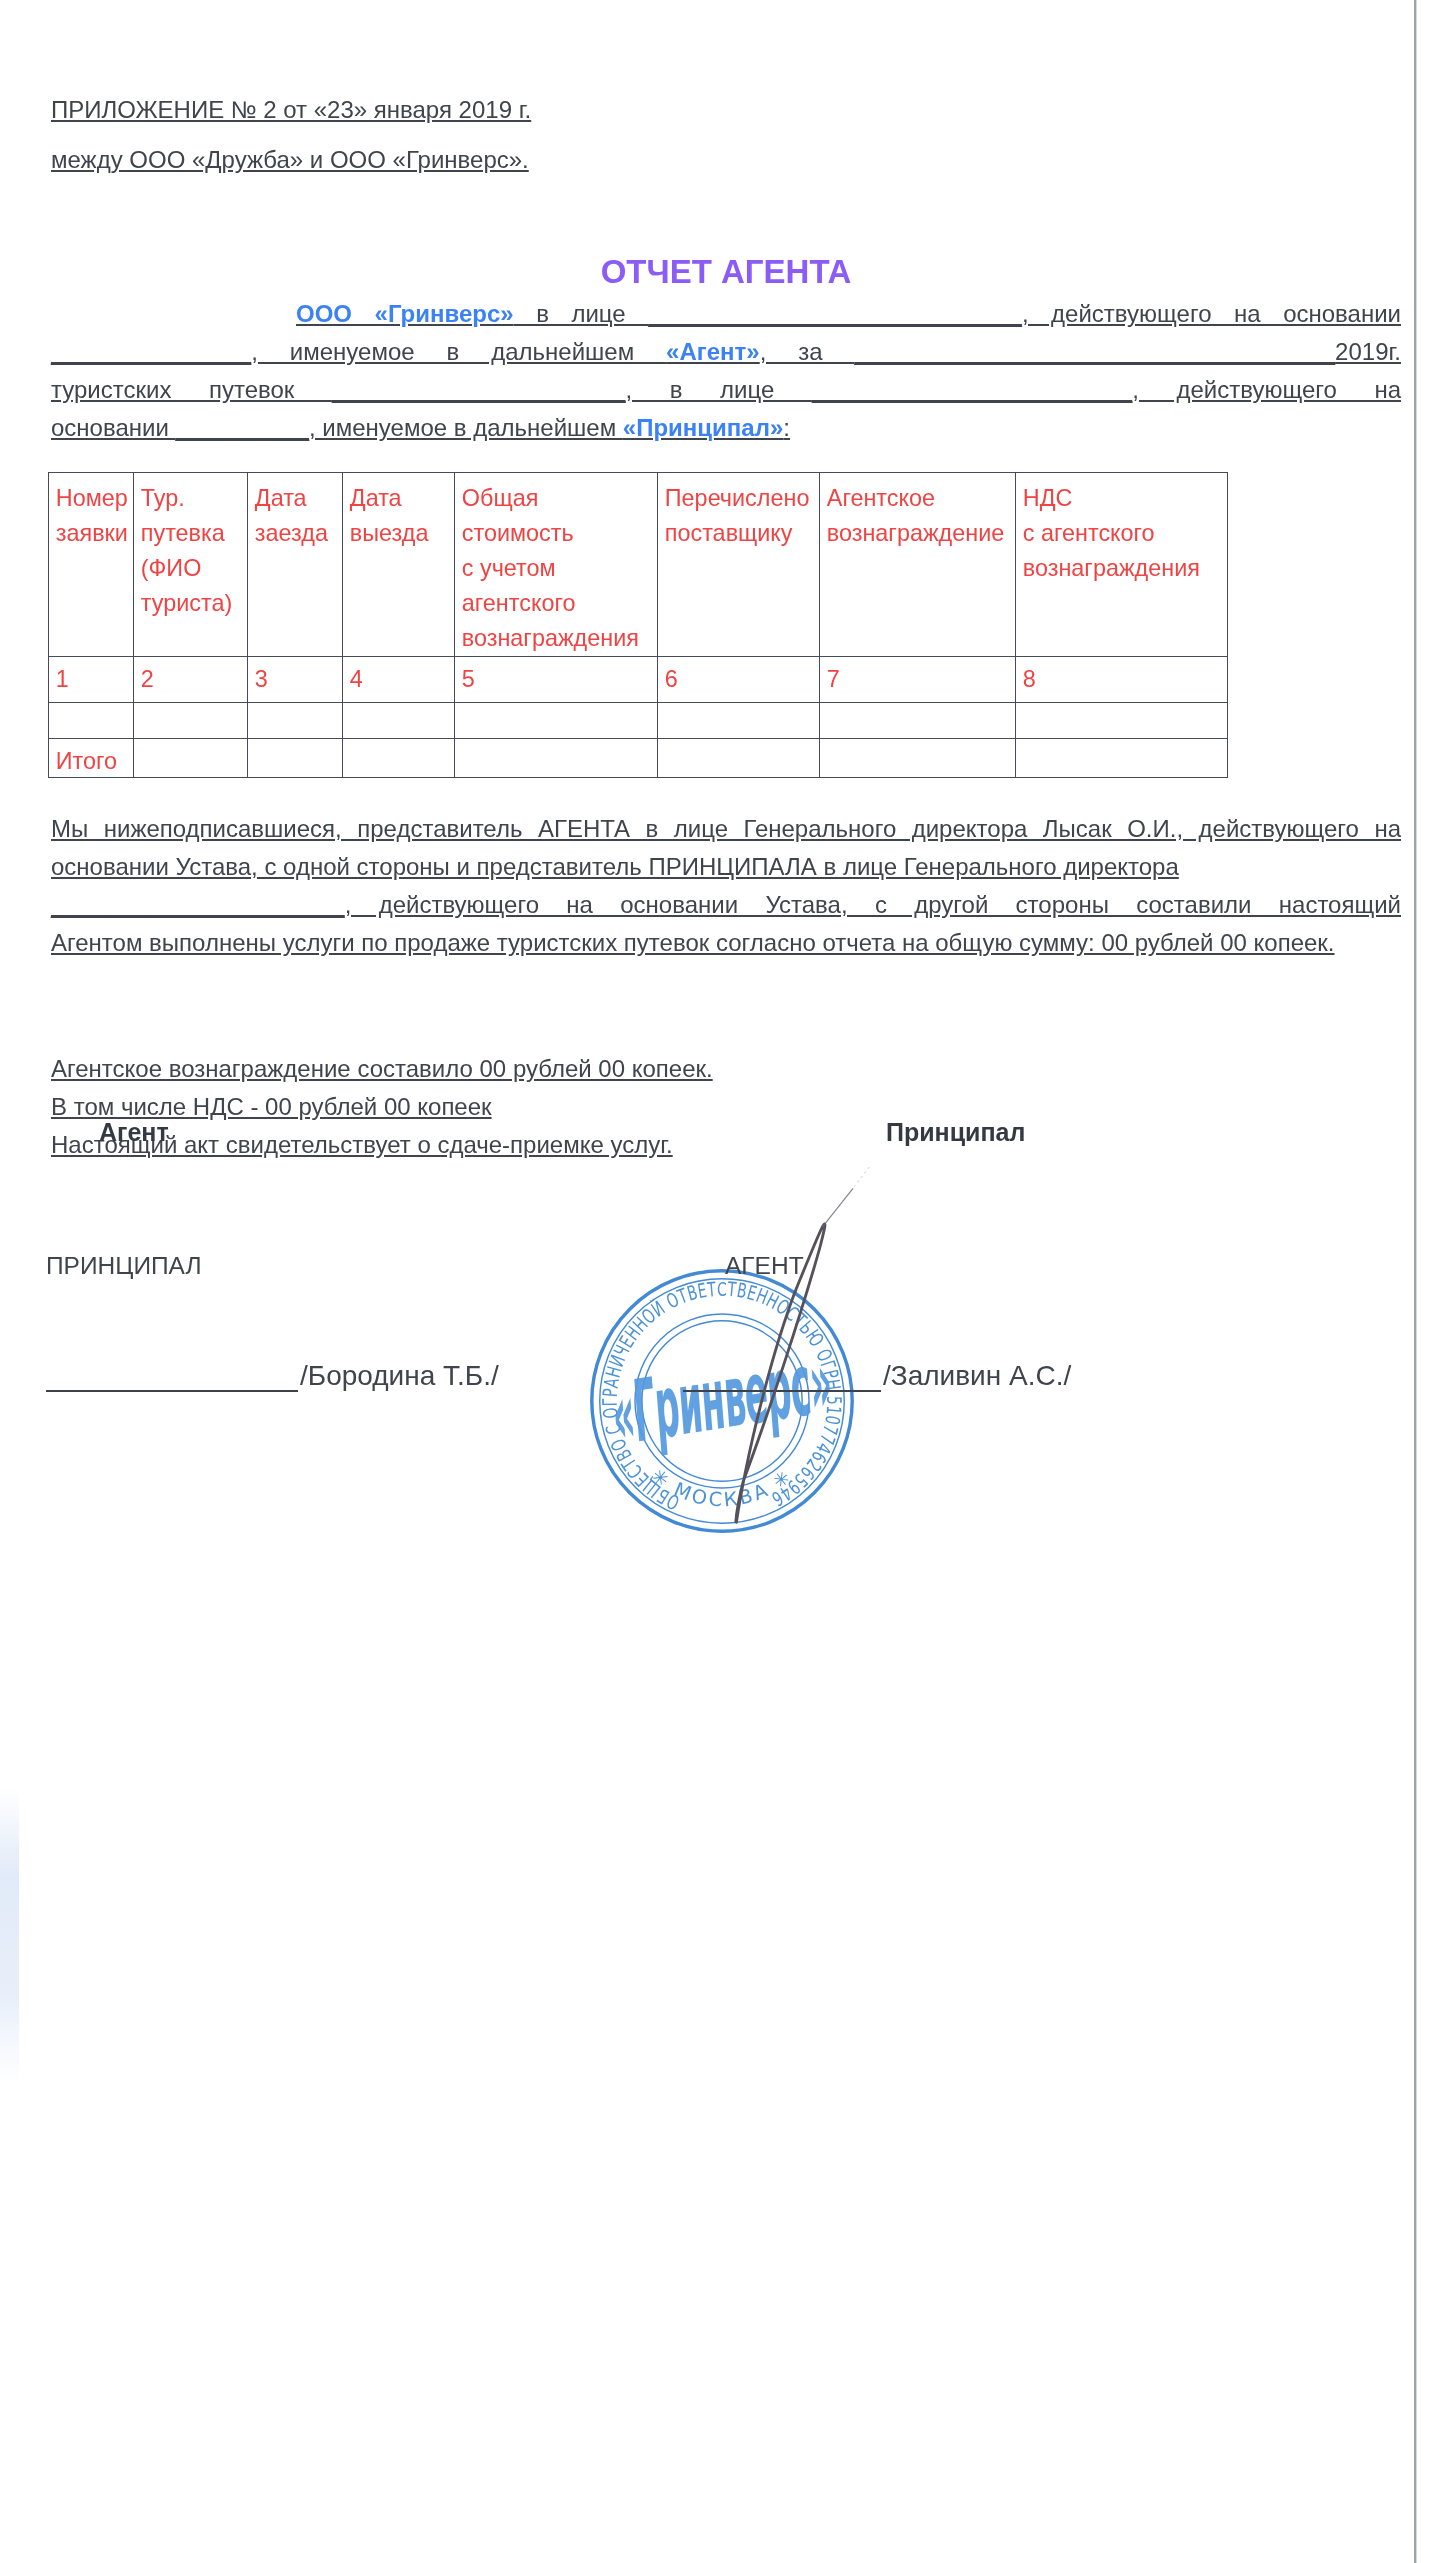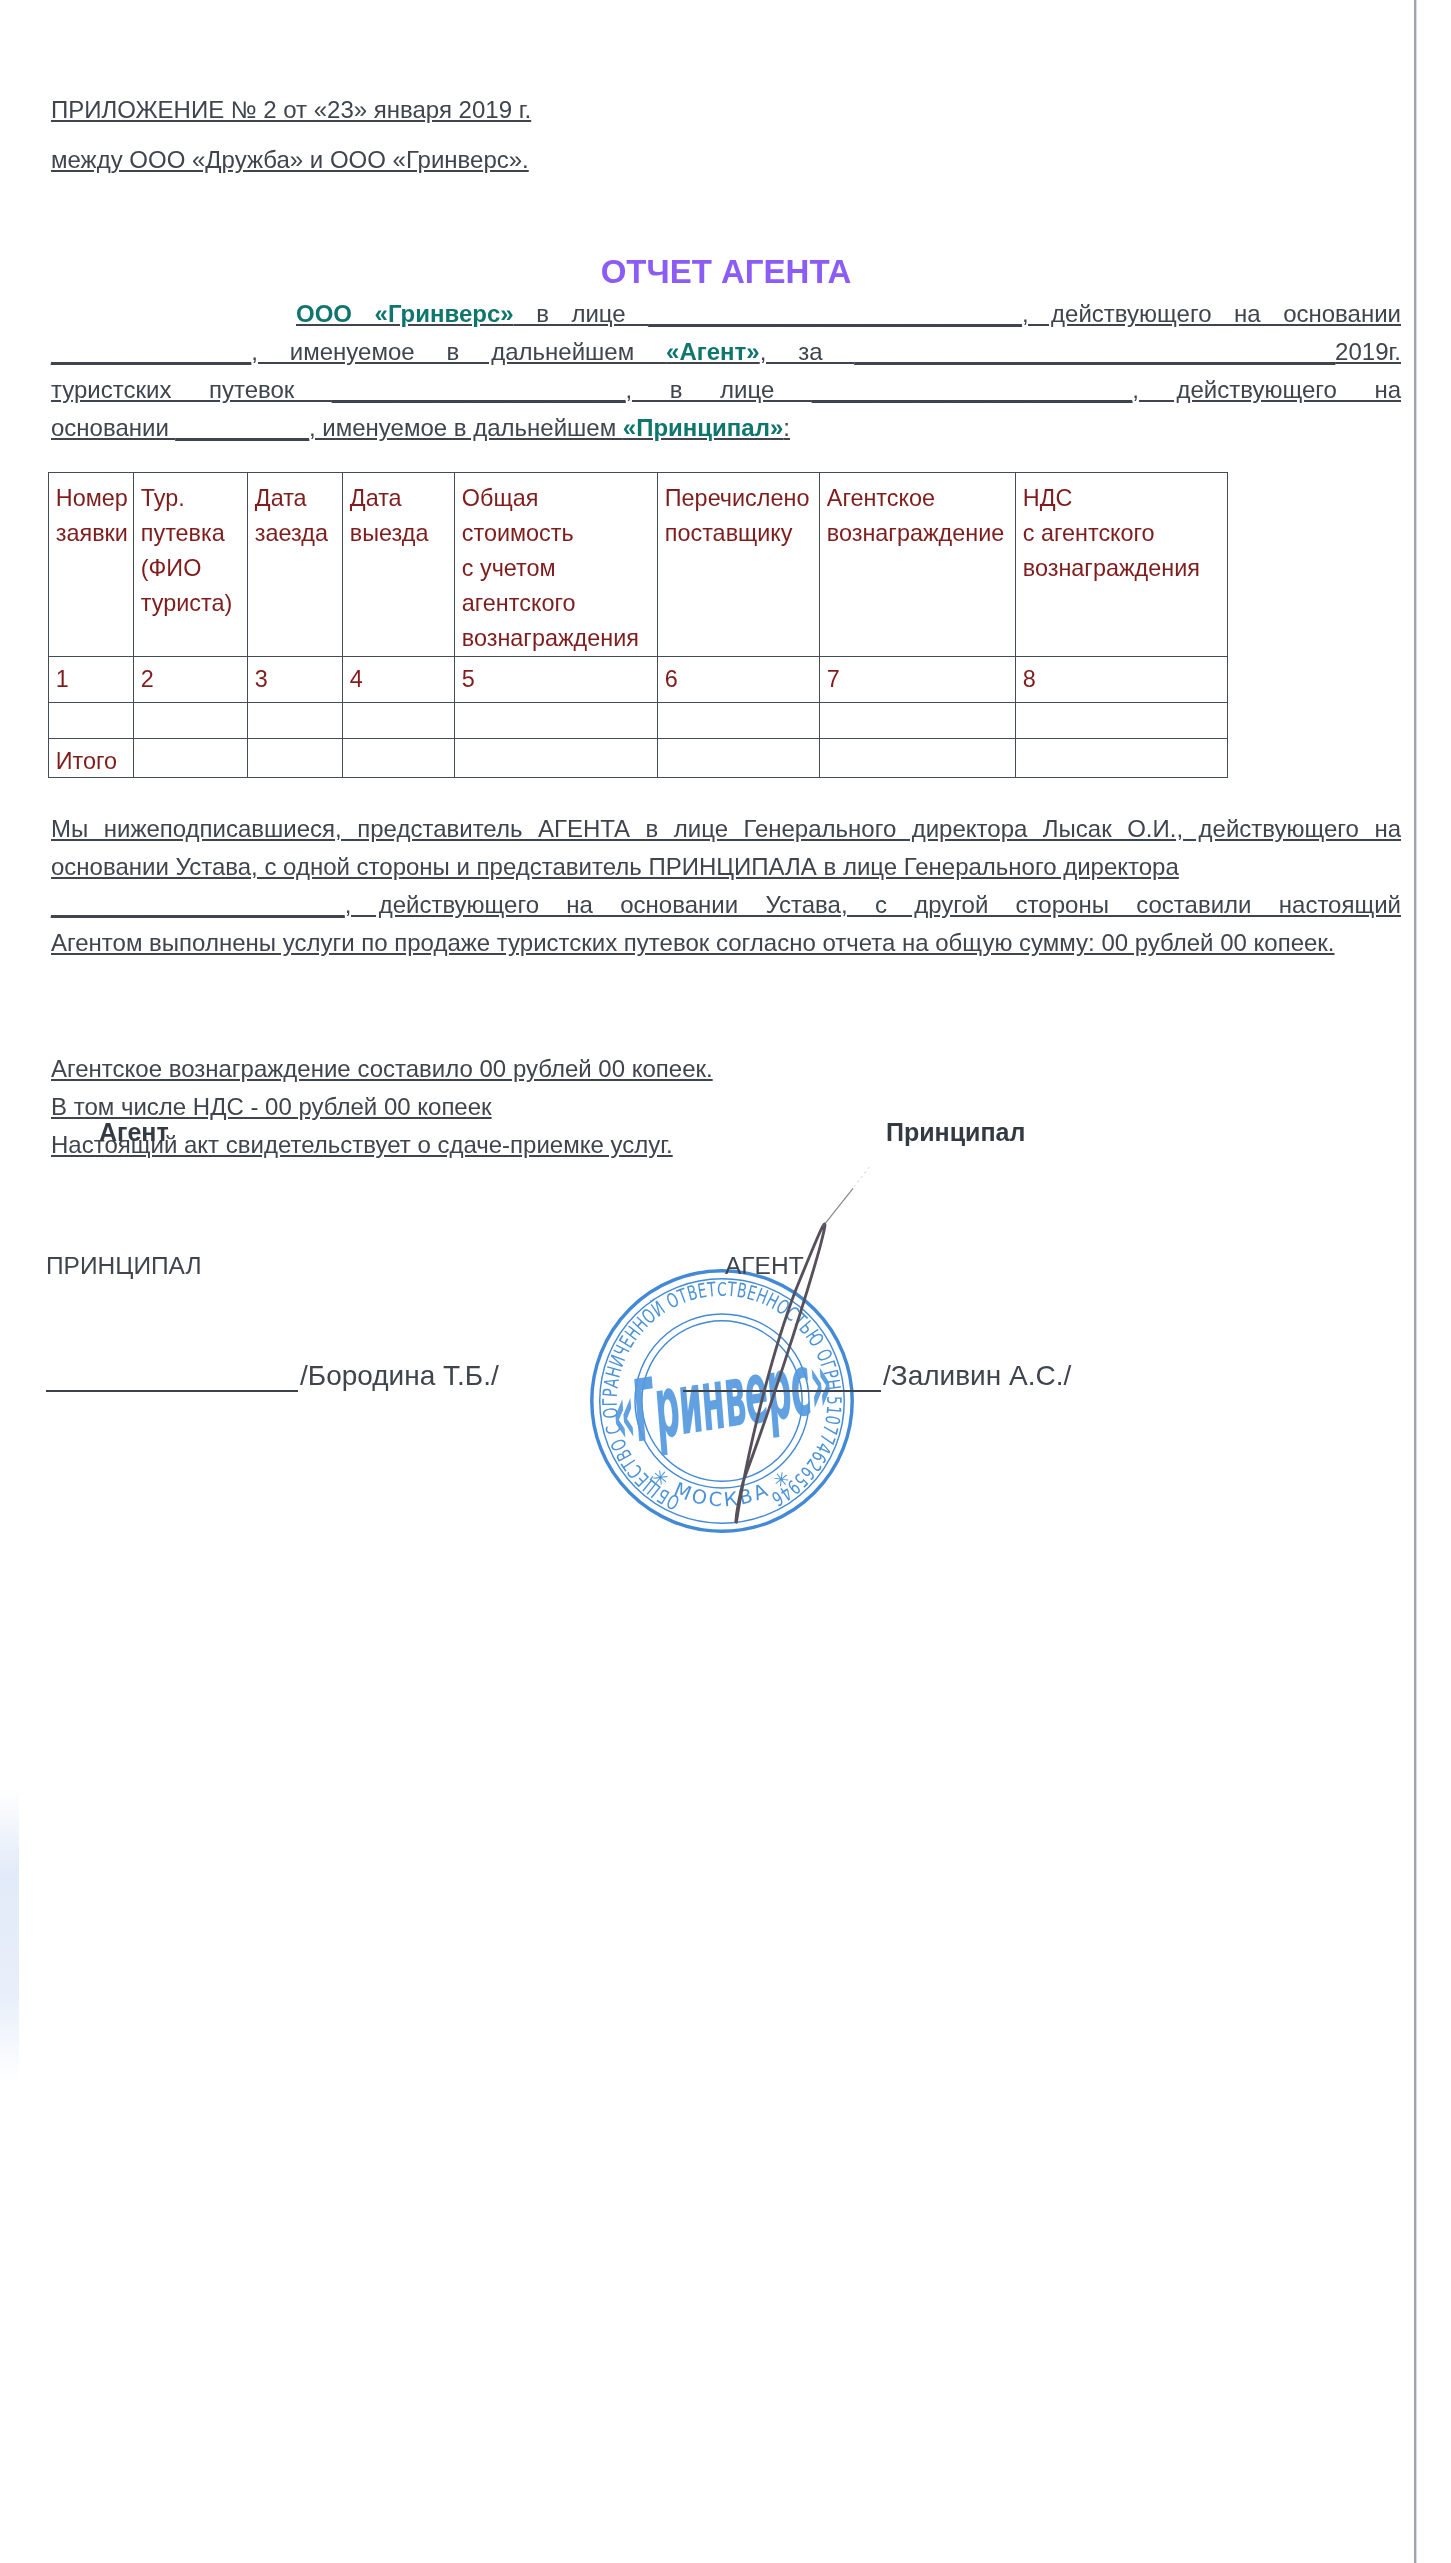--- a/index.html
+++ b/index.html
@@ -7,33 +7,33 @@
     width:1452px;height:2563px;background:#ffffff;
     font-family:"Liberation Sans", sans-serif;
     color:#3f444d;
     position:relative;overflow:hidden;
   }
   .abs{position:absolute;}
   .line{font-size:24px;line-height:38px;text-decoration:underline;}
   .nw{white-space:nowrap;}
   .jl{text-align:justify;text-align-last:justify;}
   .ind{text-indent:245px;}
-  .b{font-weight:bold;color:#0f766e;}
+  .b{font-weight:bold;color:#3b82f6;}
   .para{left:51px;width:1350px;}
   .title-line{left:51px;width:1350px;text-align:center;font-size:33px;font-weight:bold;color:#8b5cf6;line-height:38px;}
   .sign-label{font-size:25px;font-weight:bold;color:#343a44;line-height:28.5px;}
   .caps-label{font-size:24.5px;line-height:28.5px;}
   .sig-name{font-size:28px;line-height:28.5px;}
   .sig-line{height:2.3px;background:#3c414a;}
   
   table.report{
     position:absolute;left:48px;top:472px;
     border-collapse:collapse;table-layout:fixed;width:1179px;
     border:1.7px solid #414754;
-    font-size:23.4px;color:#7f1d1d;
+    font-size:23.4px;color:#ef4444;
   }
   table.report th, table.report td{
     border:1.1px solid #454b57;
     vertical-align:top;text-align:left;
     padding:5.7px 5.7px 0 6.8px;
     font-weight:normal;
     overflow:hidden;
   }
   table.report th{white-space:pre-line;line-height:35px;padding-top:8px;}
   table.report td{line-height:32px;}

